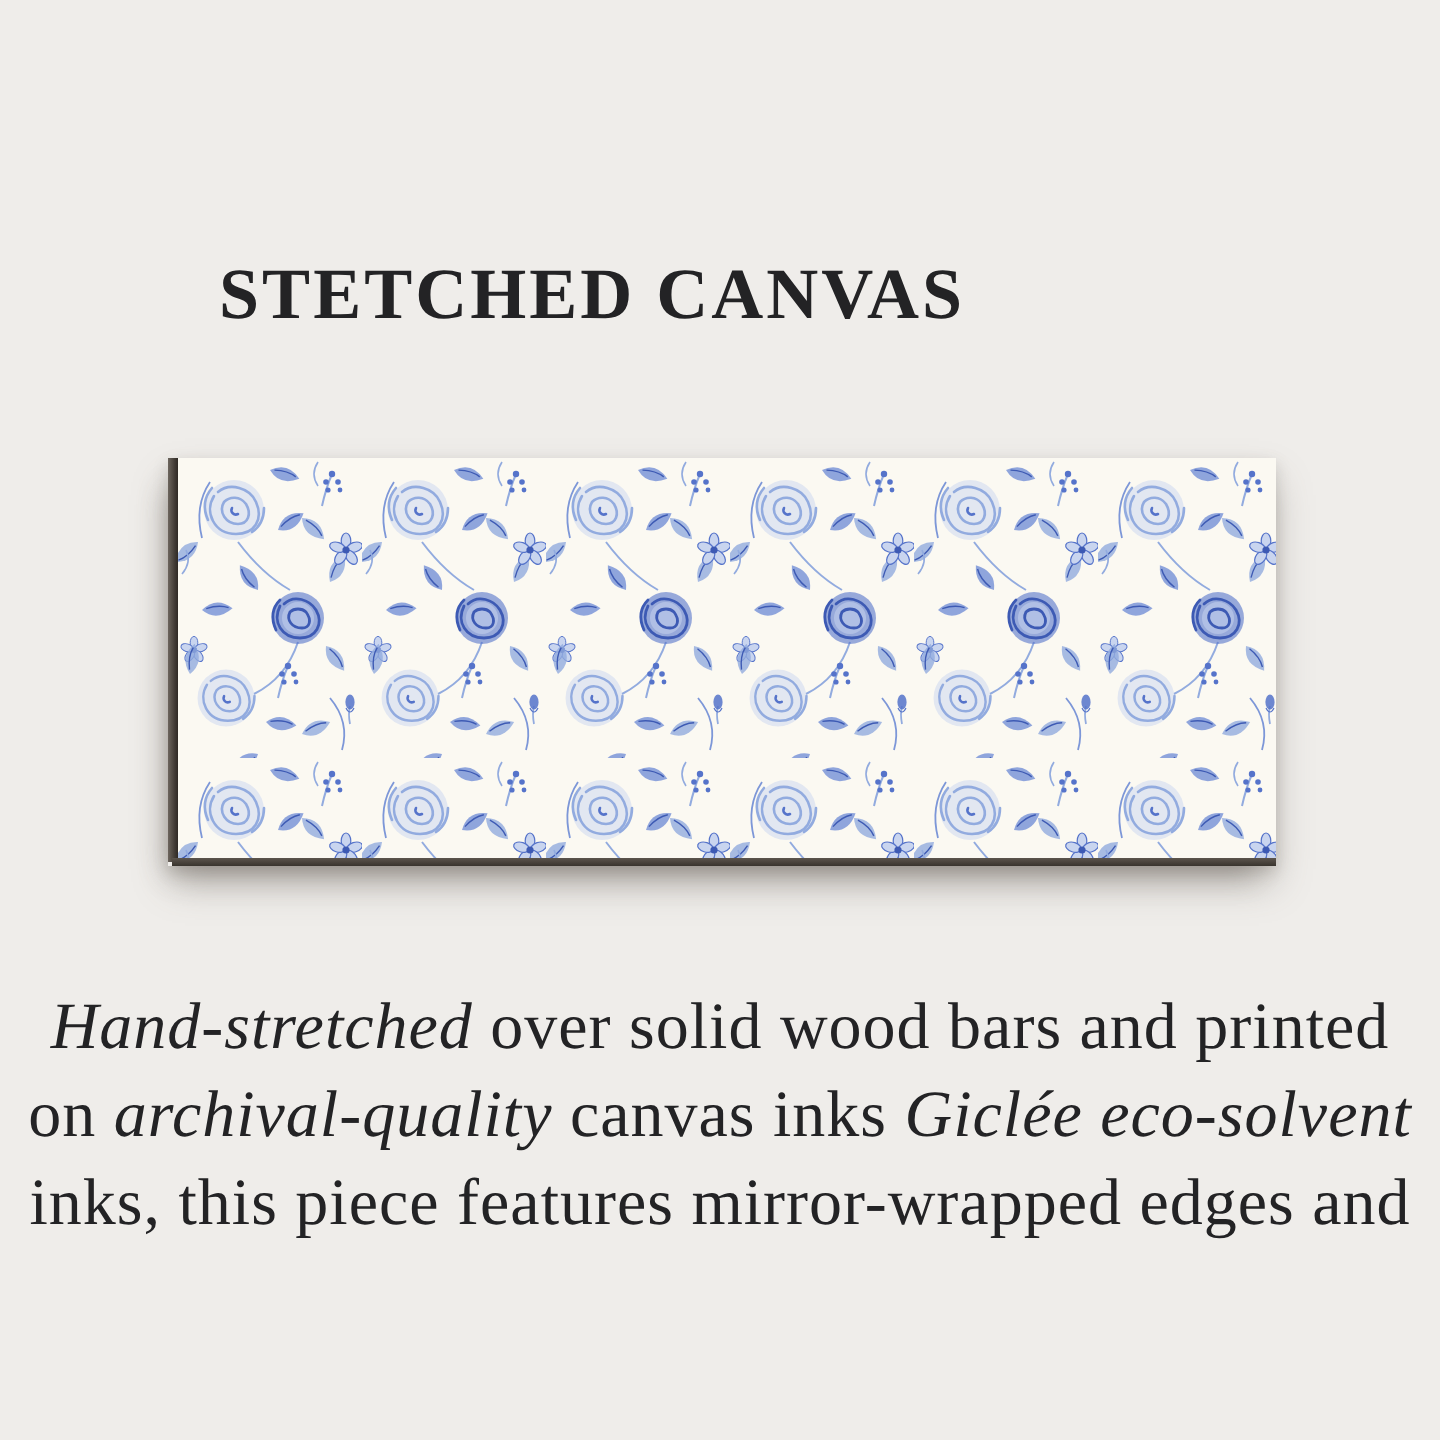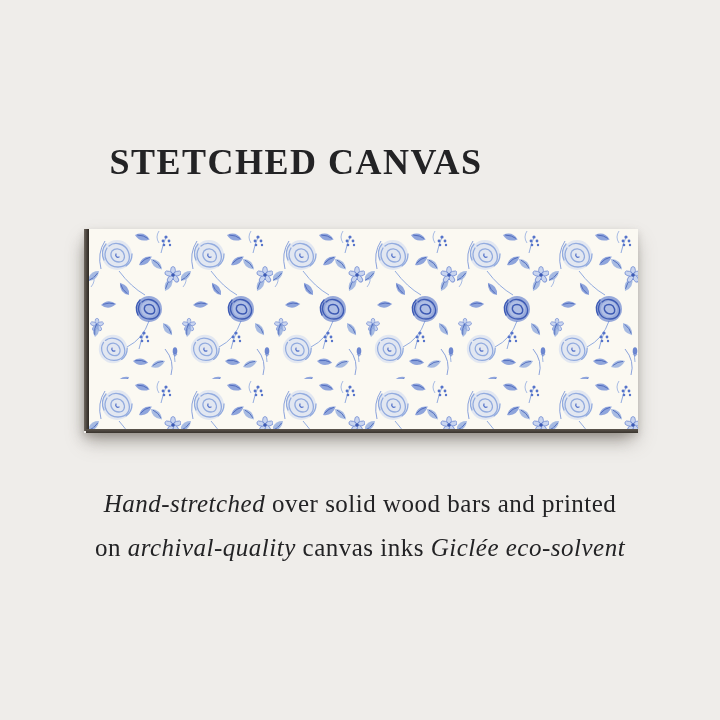--- a/index.html
+++ b/index.html
@@ -24,21 +24,20 @@
     overflow:hidden;
   }
   .title{
     position:absolute;
     top:126px;left:0;width:592px;
     text-align:center;
     font-size:36px;
     font-weight:700;
     letter-spacing:1.5px;
     color:var(--text-color);
-    margin-top:15px;
   }
   .canvas-mockup{
     position:absolute;
     left:84px;top:229px;
     width:554px;height:204px;
     box-shadow:0 10px 18px -2px rgba(96,90,82,.38), 0 3px 7px rgba(96,90,82,.22), -6px 10px 14px -6px rgba(96,90,82,.3);
   }
   .canvas-side{
     position:absolute;
     left:0;top:0;bottom:2px;width:5px;
@@ -52,23 +51,23 @@
   .canvas-front{
     position:absolute;
     left:5px;top:0;right:0;bottom:4px;
     background:var(--canvas-bg);
     box-shadow:inset 7px 0 9px -5px rgba(70,60,50,.28);
     overflow:hidden;
   }
   .canvas-front svg{display:block;width:100%;height:100%;}
   .description{
     position:absolute;
-    top:482px;left:0;width:720px;
+    top:492px;left:0;width:720px;
     text-align:center;
-    font-size:25px;
+    font-size:33px;
     letter-spacing:.5px;
     line-height:44px;
     color:var(--text-color);
   }
   .description .it{font-style:italic;}
 </style>
 </head>
 <body>
 
 <h1 class="title">STETCHED CANVAS</h1>
@@ -215,13 +214,14 @@
         </pattern>
       </defs>
       <rect width="549" height="200" fill="url(#toile)"></rect>
     </svg>
   </div>
 </div>
 
 <div class="description">
     <div><span class="it">Hand-stretched</span><span> over solid wood bars and printed</span></div>
     <div><span>on </span><span class="it">archival-quality</span><span> canvas inks </span><span class="it">Giclée eco-solvent</span></div>
+    <div><span>inks, this piece features mirror-wrapped edges and</span></div>
   </div>
 
 </body></html>

